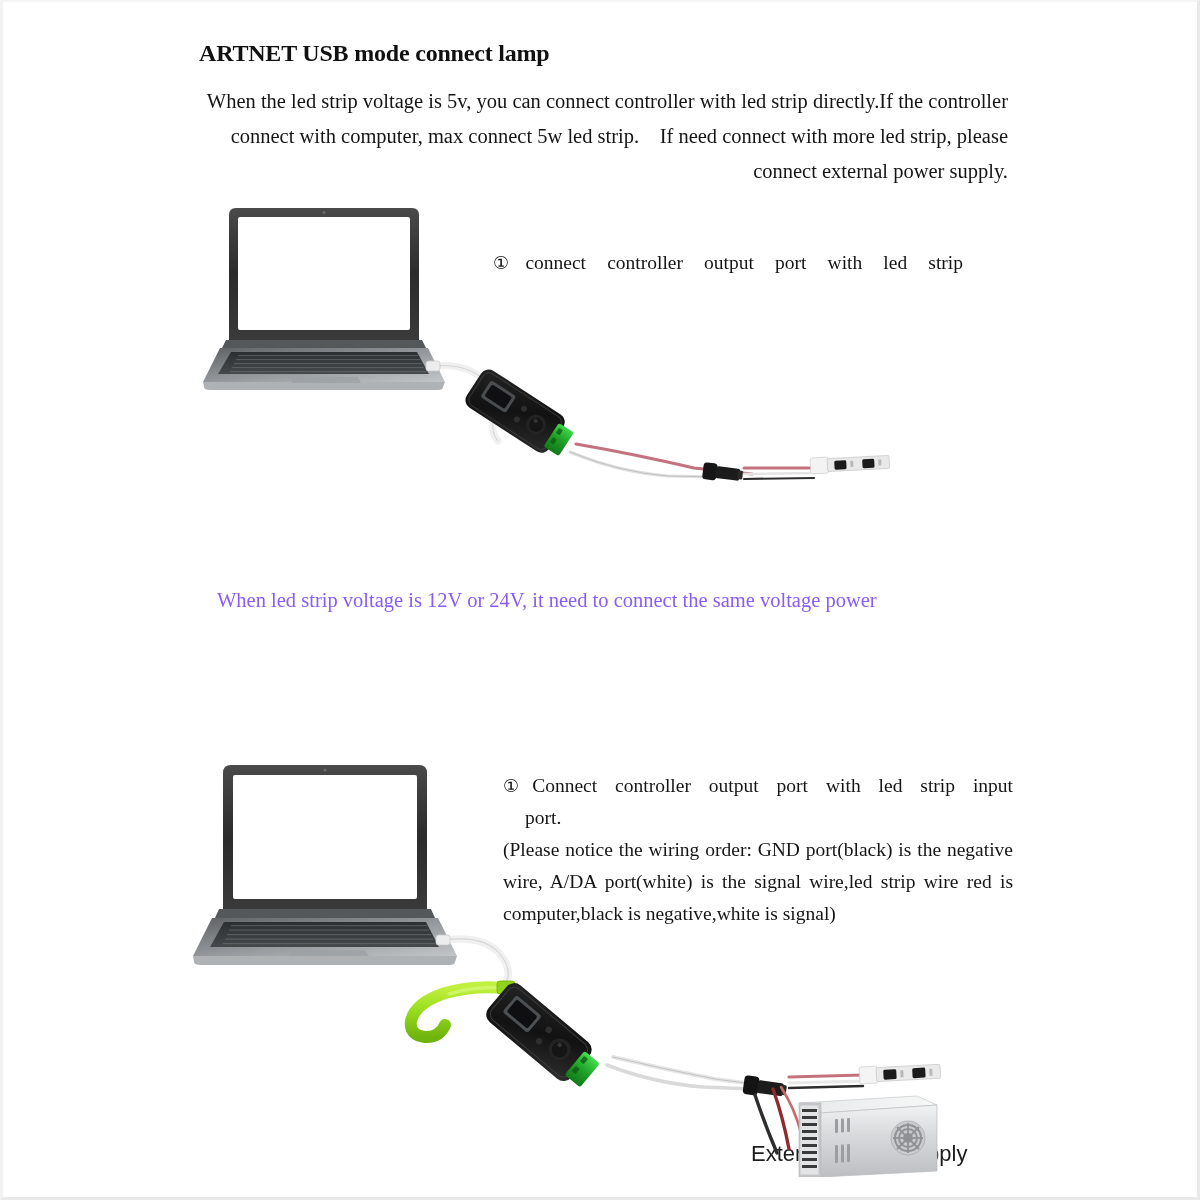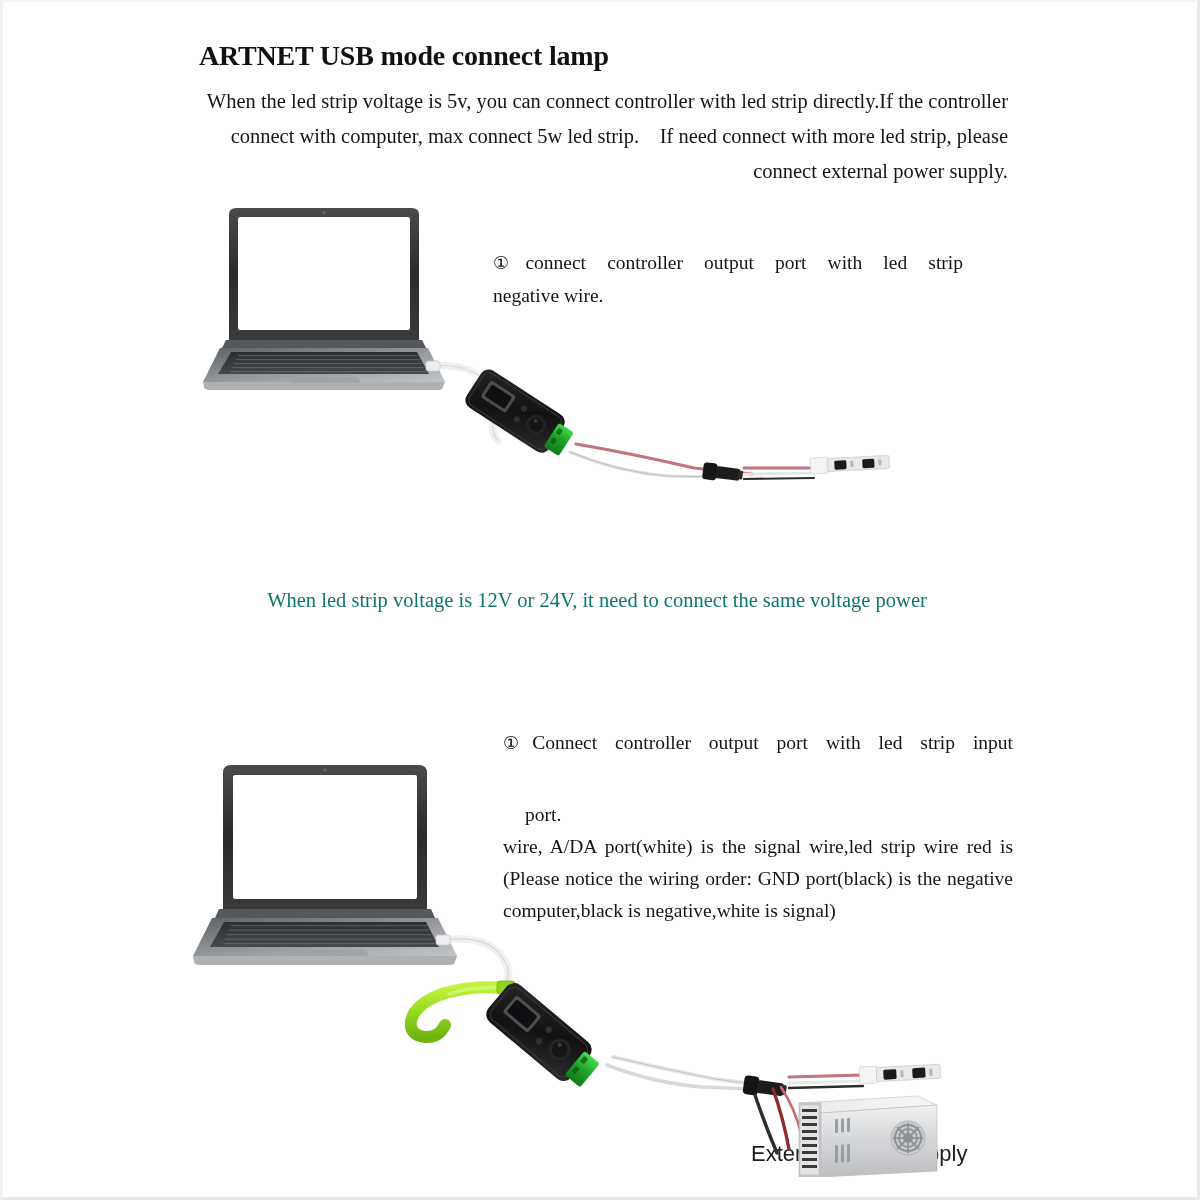--- a/index.html
+++ b/index.html
@@ -28,21 +28,21 @@
     border-bottom: 3px solid #e9e9e9;
   }
 
   
   .title {
     position: absolute;
     left: 196px;
     top: 38px;
     font-family: "Liberation Serif", serif;
     font-weight: bold;
-    font-size: 28px;
+    font-size: 24px;
     letter-spacing: -0.2px;
     color: #111;
     white-space: nowrap;
   }
   .intro {
     position: absolute;
     left: 190px;
     top: 82px;
     width: 815px;
     font-size: 20.5px;
@@ -50,56 +50,55 @@
     color: #151515;
     text-align: right;
   }
   .mid-para {
     position: absolute;
     left: 214px;
     top: 573px;
     width: 760px;
     font-size: 20.5px;
     line-height: 51px;
-    color: #0f766e;
-    text-align: center;
+    color: #8b5cf6;
   }
   .callout1 {
     position: absolute;
     left: 490px;
     top: 244px;
     width: 470px;
     font-size: 19.5px;
     color: #151515;
   }
   .callout1 .ln-just {
     text-align: justify;
     text-align-last: justify;
     line-height: 33px;
   }
   .callout1 .ln {
     line-height: 33px;
   }
   .callout2 {
     position: absolute;
     left: 500px;
-    top: 725px;
+    top: 768px;
     width: 510px;
     font-size: 19.5px;
     color: #151515;
   }
   .callout2 .ln-just {
     text-align: justify;
     text-align-last: justify;
     line-height: 32px;
   }
   .callout2 .ln {
     line-height: 32px;
   }
-  .callout2 .indent { padding-left: 22px; margin-top: 40px; }
+  .callout2 .indent { padding-left: 22px; }
   .circ {
     font-family: "DejaVu Sans", sans-serif;
     font-size: 18px;
   }
   .caption {
     position: absolute;
     left: 748px;
     top: 1139px;
     font-family: "Liberation Sans", sans-serif;
     font-size: 22px;
@@ -119,28 +118,27 @@
   <div class="title">ARTNET USB mode connect lamp</div>
 
   <div class="intro">When the led strip voltage is 5v, you can connect controller with led strip directly.If the controller connect with computer, max connect 5w led strip. If need connect with more led strip, please connect external power supply.</div>
 
   <div class="mid-para">
     <div>When led strip voltage is 12V or 24V, it need to connect the same voltage power</div>
   </div>
 
   <div class="callout1">
     <div class="ln-just"><span class="circ">①</span><span>connect  controller  output  port  with  led  strip</span></div>
-    <div class="ln">negative wire.</div>
   </div>
 
   <div class="callout2">
     <div class="ln-just"><span class="circ">①</span><span>Connect  controller  output  port  with  led  strip  input</span></div>
     <div class="ln indent">port.</div>
+    <div class="ln-just">(Please  notice  the  wiring  order:  GND  port(black)  is  the  negative</div>
     <div class="ln-just">wire,  A/DA  port(white)  is  the  signal  wire,led  strip  wire  red  is</div>
-    <div class="ln-just">(Please  notice  the  wiring  order:  GND  port(black)  is  the  negative</div>
     <div class="ln">computer,black is negative,white is signal)</div>
   </div>
 
   <div class="caption">External power supply</div>
 
   <div class="illo" style="left:195px; top:198px;">
     <svg width="700" height="310" viewBox="0 0 700 310" xmlns="http://www.w3.org/2000/svg">
       <defs>
         <linearGradient id="lidG1" x1="0" y1="0" x2="0" y2="1">
           <stop offset="0" stop-color="#4a4a4a"></stop>

